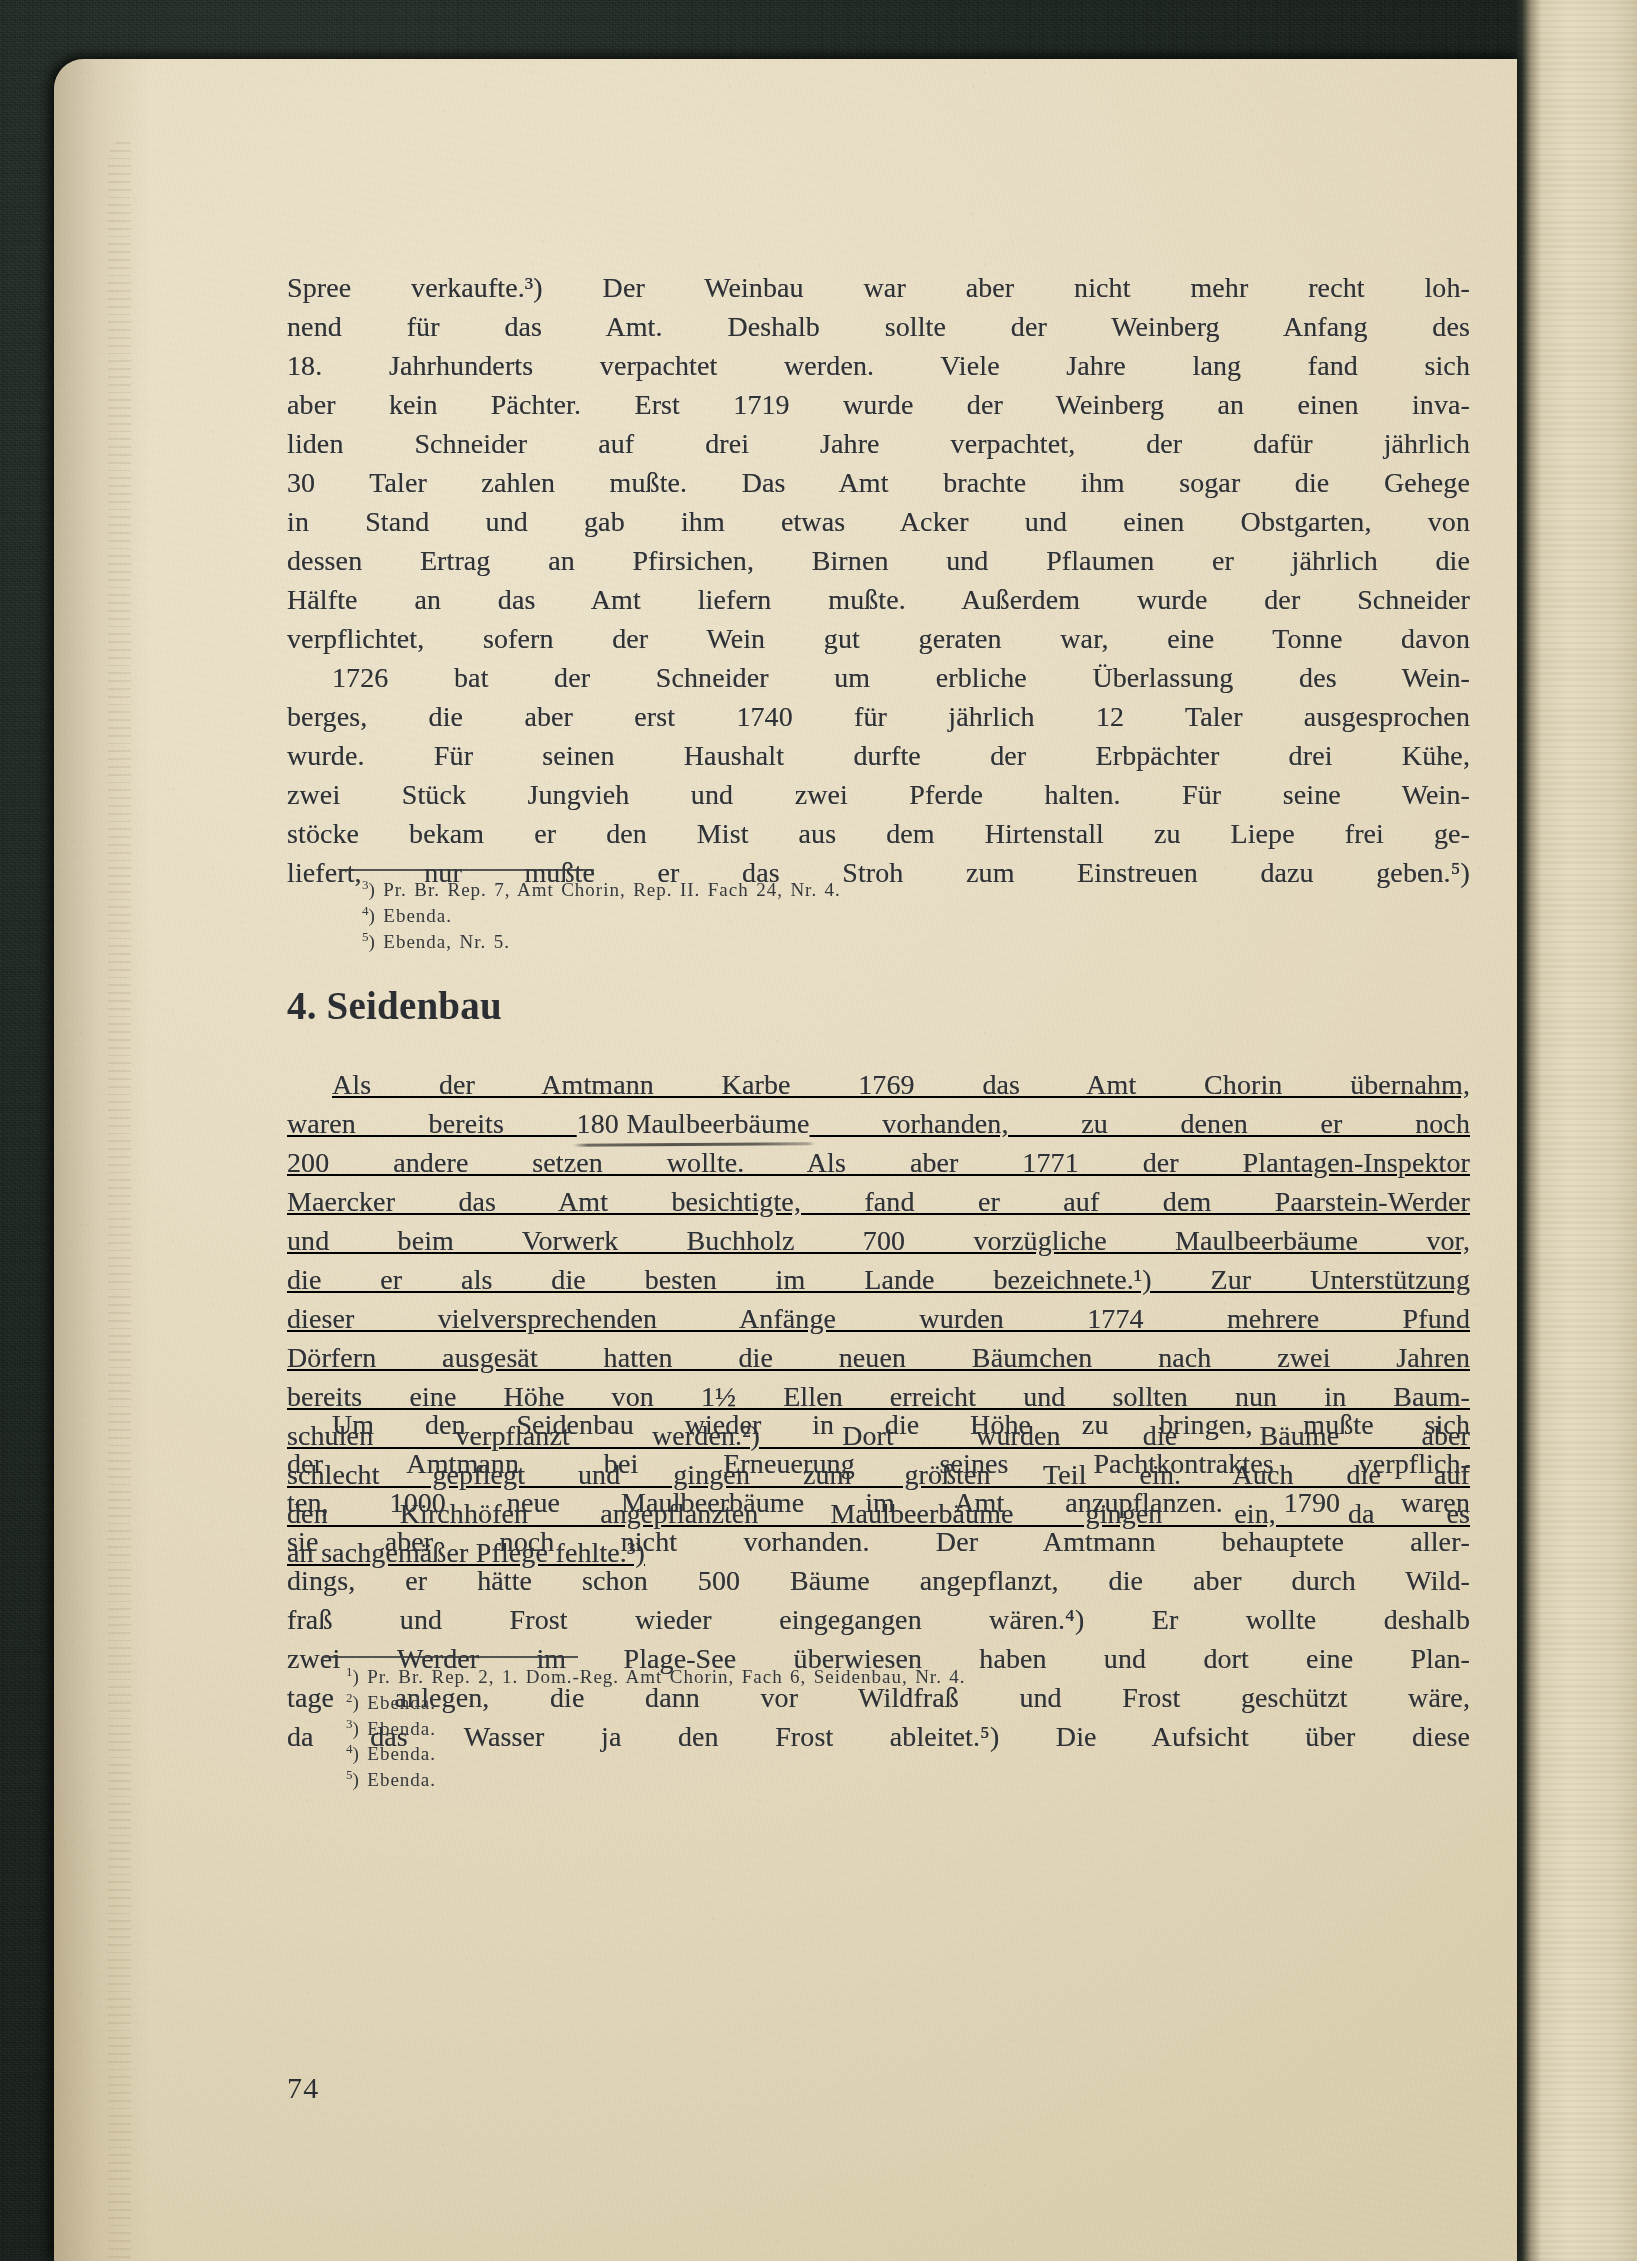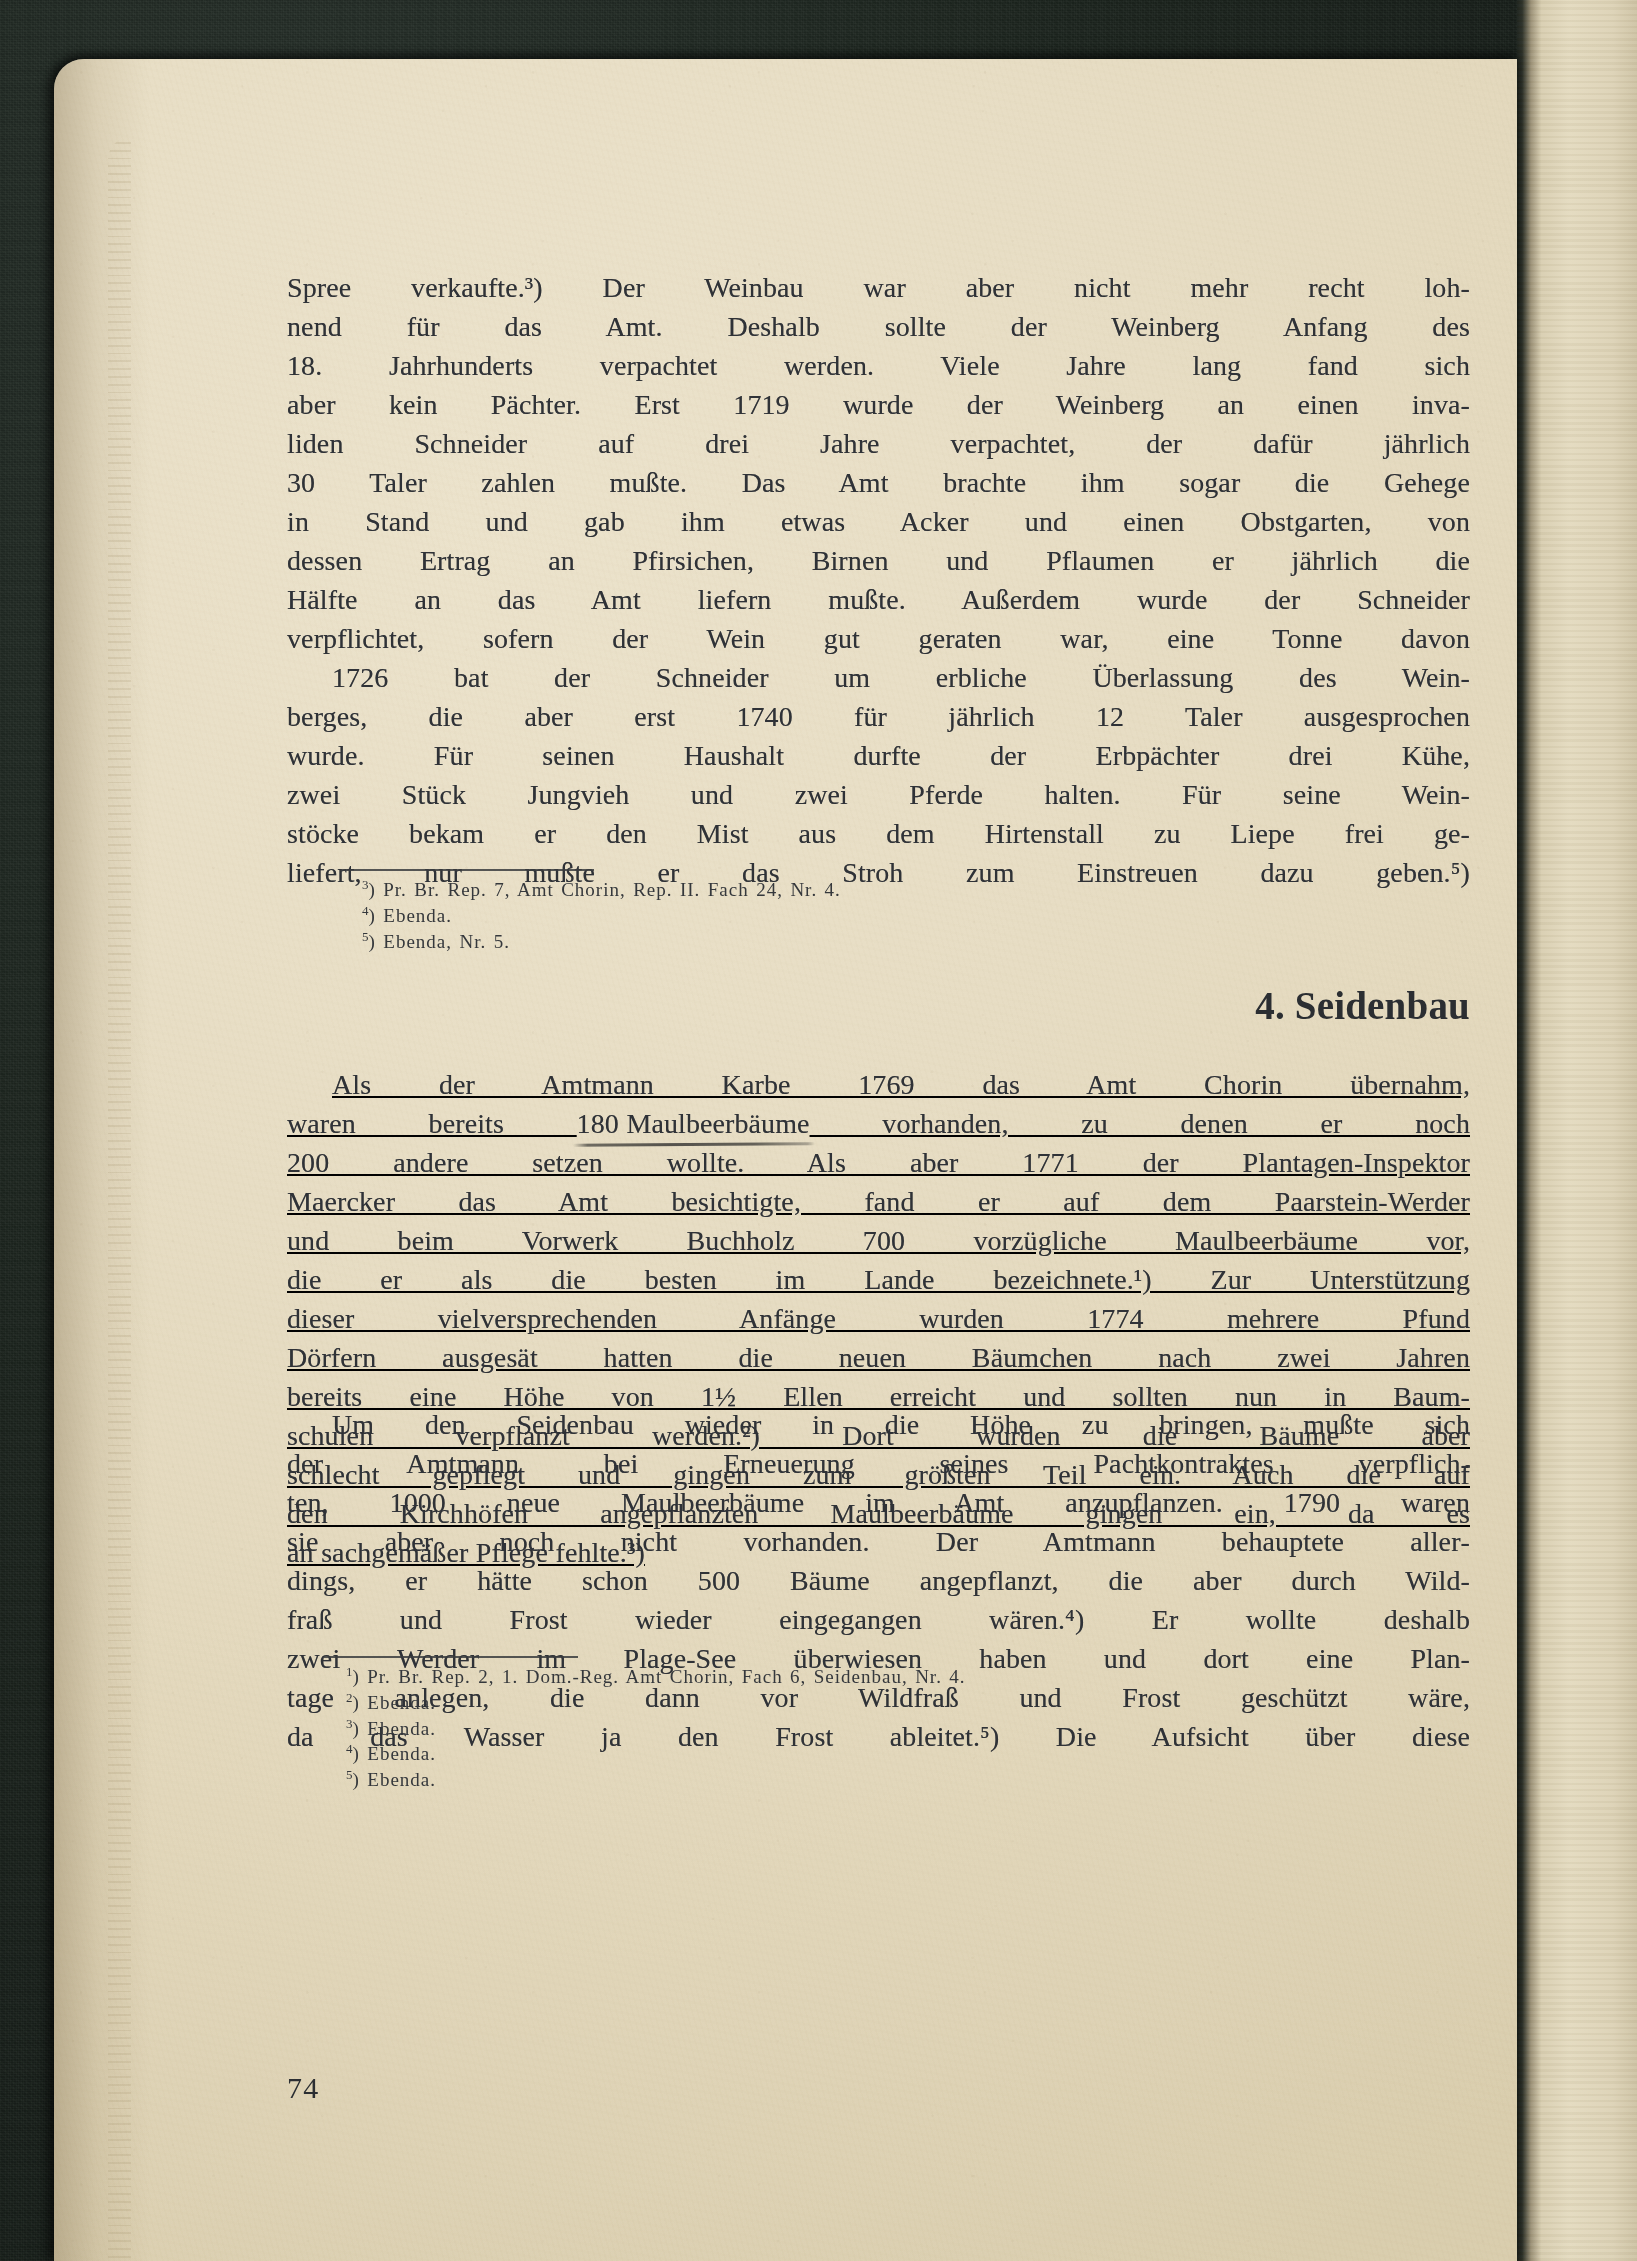--- a/index.html
+++ b/index.html
@@ -184,21 +184,20 @@
   }
 
   
   .section-heading {
     margin: 0;
     font-size: 39px;
     line-height: 47px;
     font-weight: 700;
     color: #2b2e32;
     letter-spacing: 0.2px;
-    text-align: right;
   }
 
   
   #page-number {
     position: absolute;
     left: 233px;
     top: 2012px;
     font-size: 30px;
     font-weight: 400;
     color: #2b2e32;

